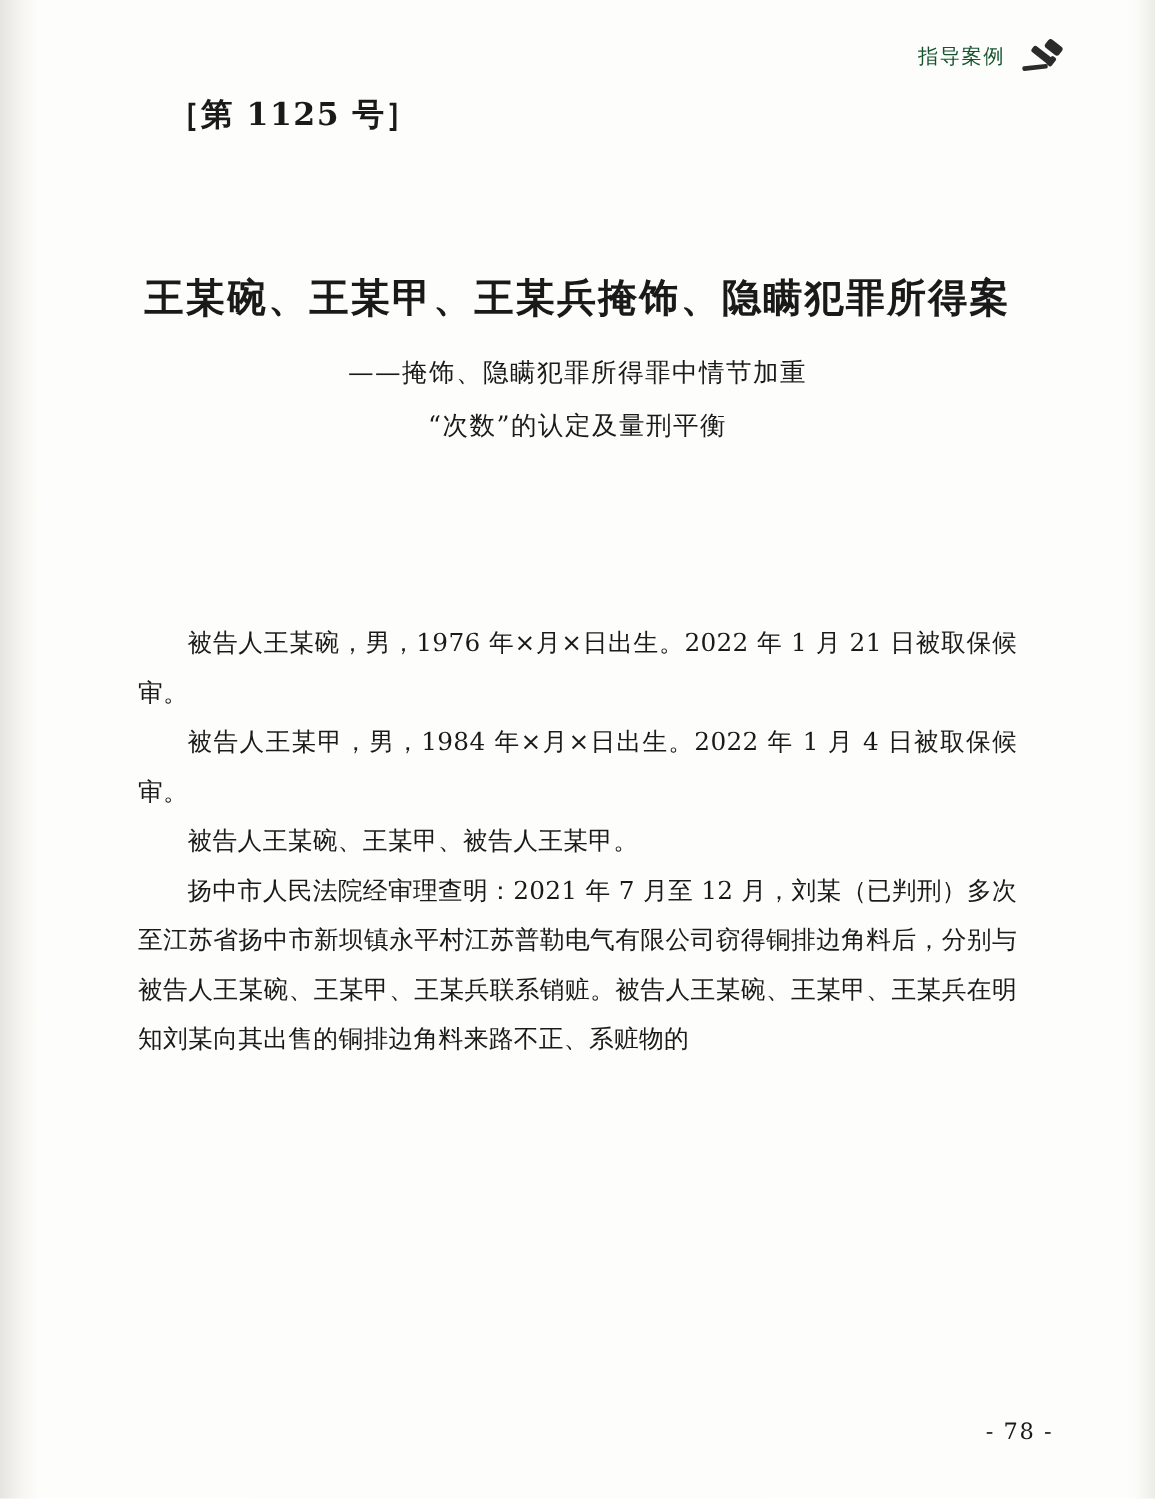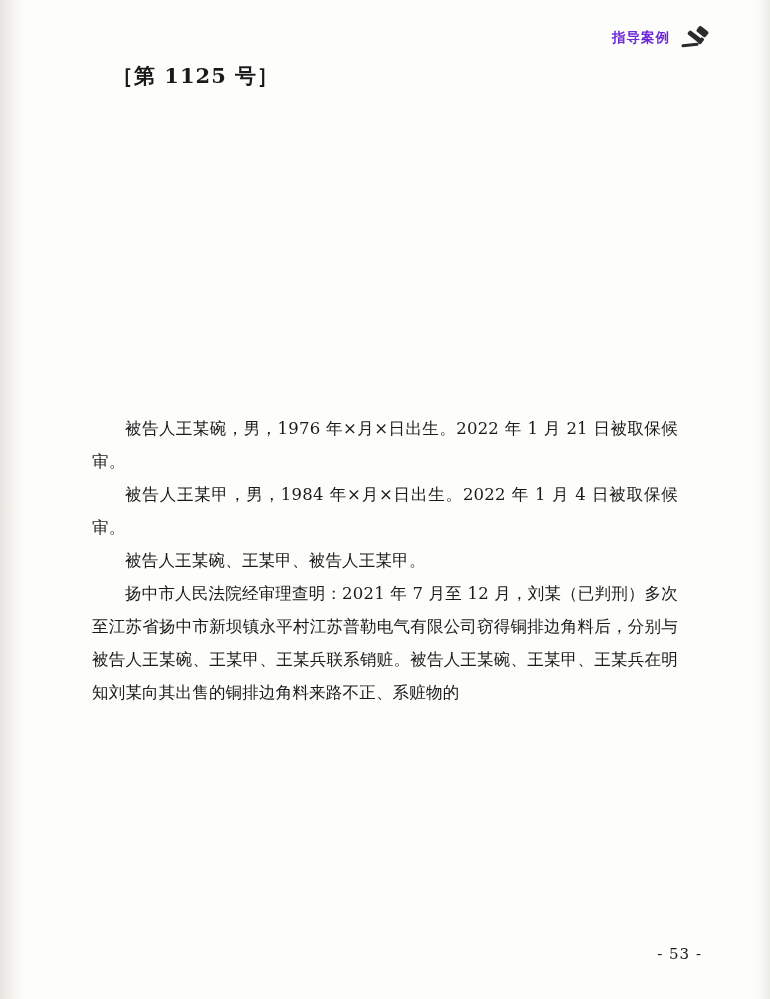--- a/index.html
+++ b/index.html
@@ -43,23 +43,22 @@
     position: absolute;
     top: 26px;
     right: 56px;
     display: flex;
     align-items: center;
     gap: 10px;
   }
   .running-header .rh-text {
     font-size: 13.5px;
     letter-spacing: 1px;
-    color: #6d28d9;
+    color: #14532d;
     font-family: "DejaVu Serif", serif;
-    font-weight: bold;
   }
   .gavel-icon {
     width: 34px;
     height: 24px;
     display: block;
   }
 
   
   .case-number {
     position: absolute;
@@ -148,23 +147,28 @@
           <rect x="9" y="10" width="20" height="6.5" rx="2.2" transform="rotate(38 19 13)"></rect>
           <rect x="22" y="2" width="15" height="9" rx="2.6" transform="rotate(38 29 6)"></rect>
           <rect x="25" y="14" width="5" height="9" rx="1.6" transform="rotate(38 27 18)"></rect>
         </g>
       </svg>
     </span>
   </div>
 
   <div class="case-number">［第 1125 号］</div>
 
+  <div class="title-block">
+    <div class="main-title">王某碗、王某甲、王某兵掩饰、隐瞒犯罪所得案</div>
+    <div class="subtitle-1">——掩饰、隐瞒犯罪所得罪中情节加重</div>
+    <div class="subtitle-2">“次数”的认定及量刑平衡</div>
+  </div>
 
   <div class="body-block">
     <p class="para">被告人王某碗，男，1976 年×月×日出生。2022 年 1 月 21 日被取保候审。</p>
     <p class="para">被告人王某甲，男，1984 年×月×日出生。2022 年 1 月 4 日被取保候审。</p>
     <p class="para">被告人王某碗、王某甲、被告人王某甲。</p>
     <p class="para">扬中市人民法院经审理查明：2021 年 7 月至 12 月，刘某（已判刑）多次至江苏省扬中市新坝镇永平村江苏普勒电气有限公司窃得铜排边角料后，分别与被告人王某碗、王某甲、王某兵联系销赃。被告人王某碗、王某甲、王某兵在明知刘某向其出售的铜排边角料来路不正、系赃物的</p>
   </div>
 
-  <div class="page-number">- 53 -</div>
+  <div class="page-number">- 78 -</div>
 
 </div>
 
 </body></html>

